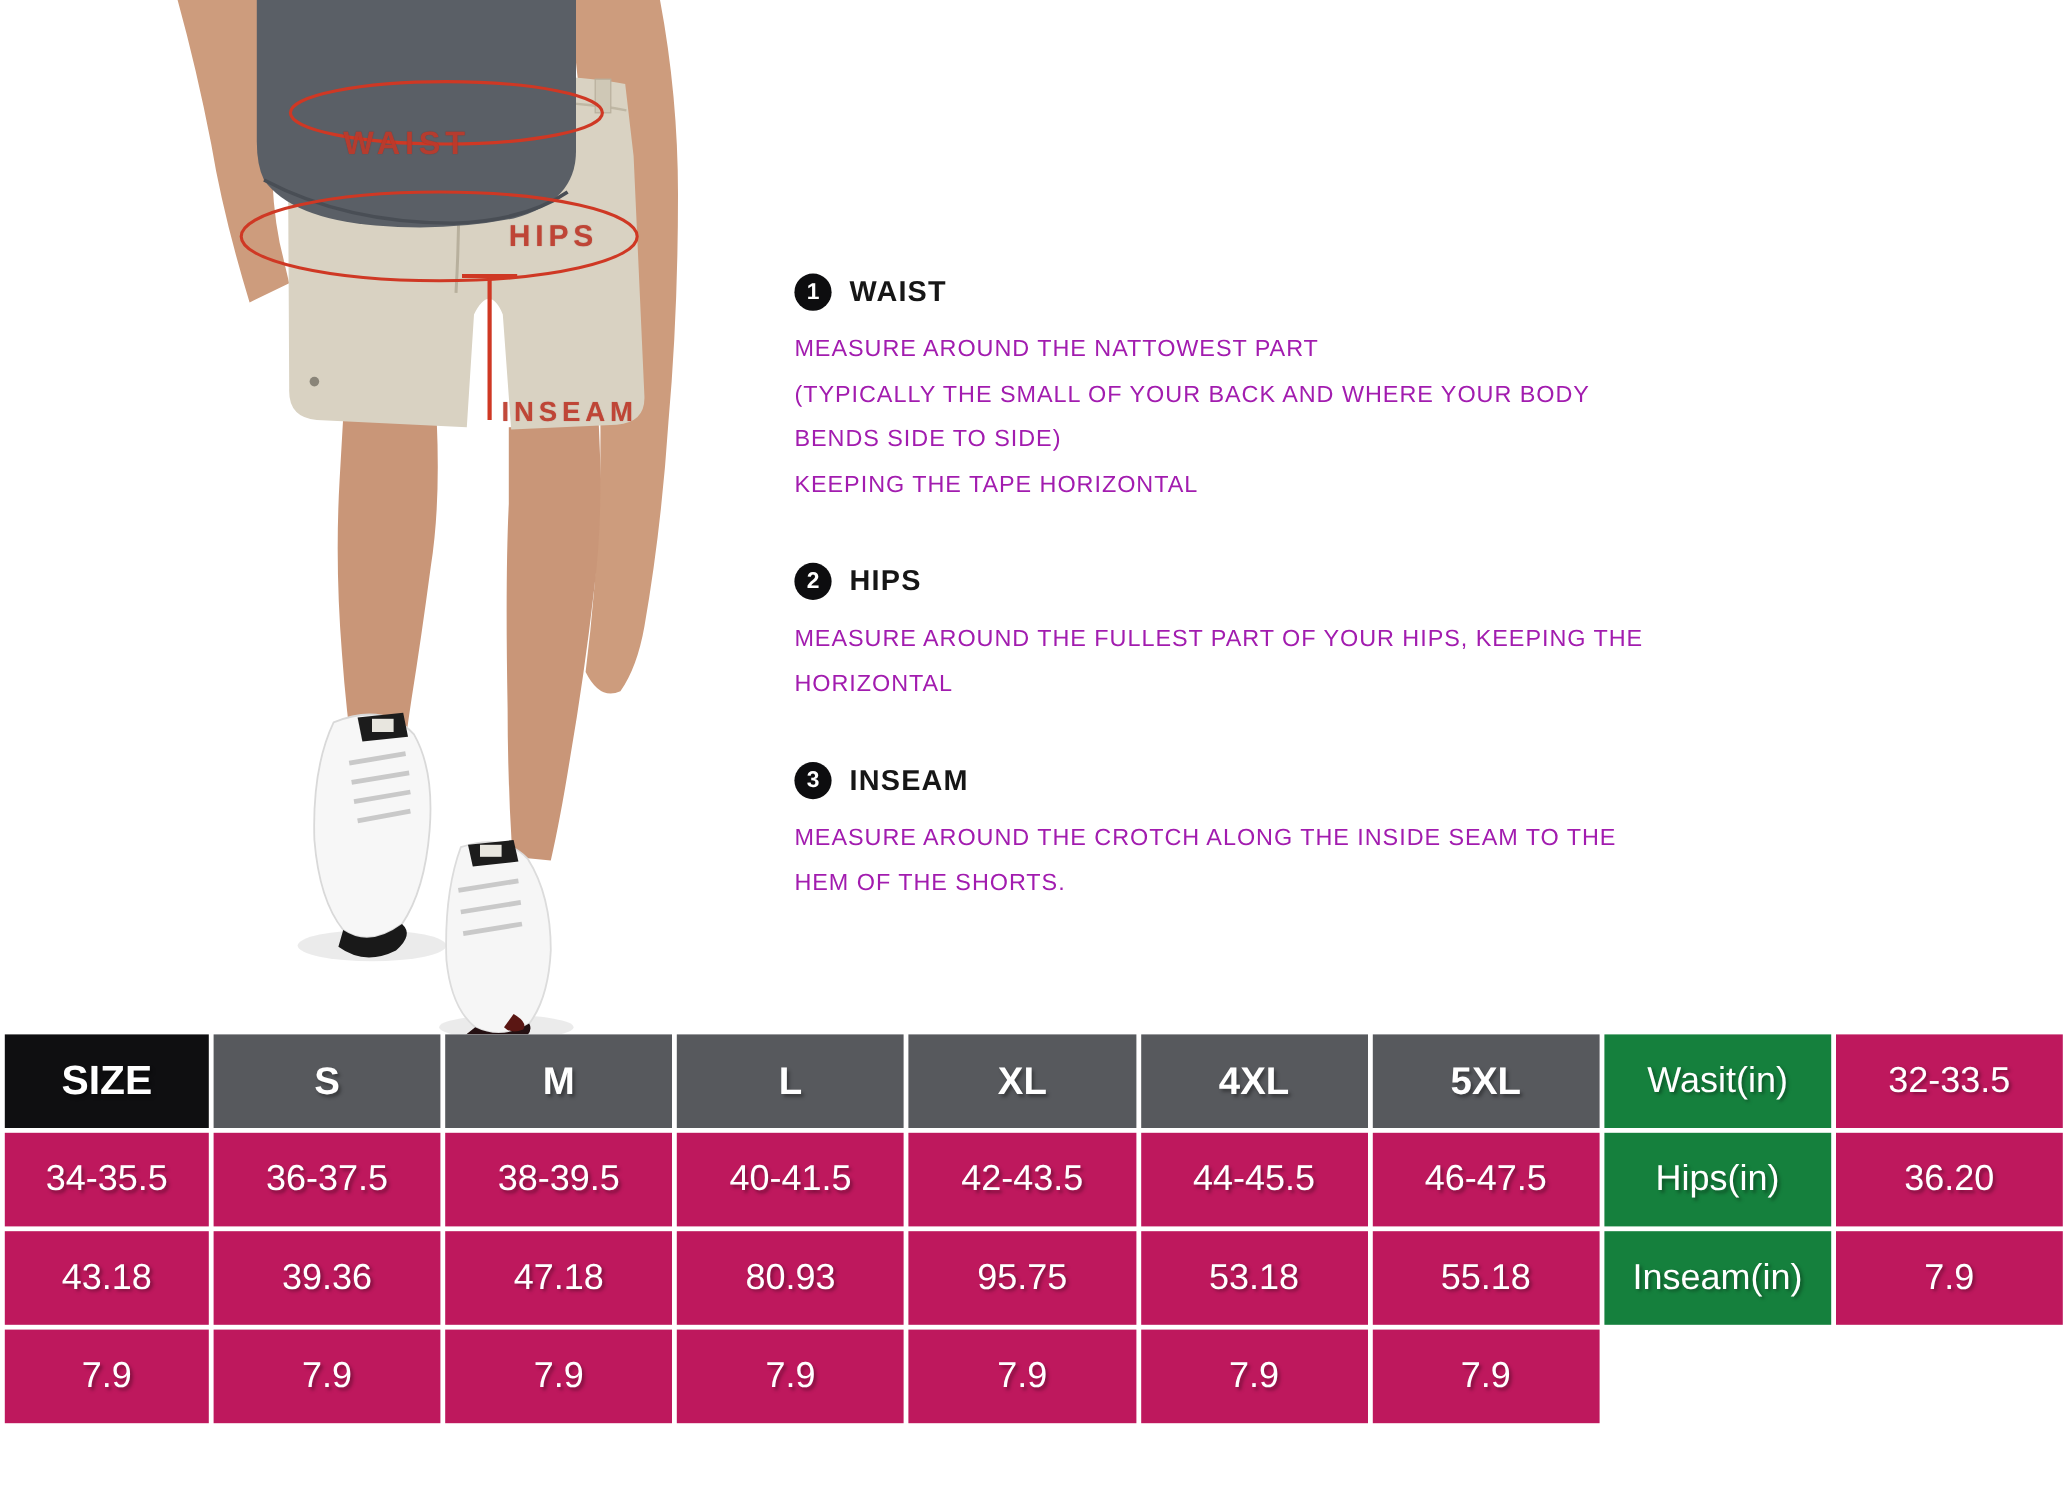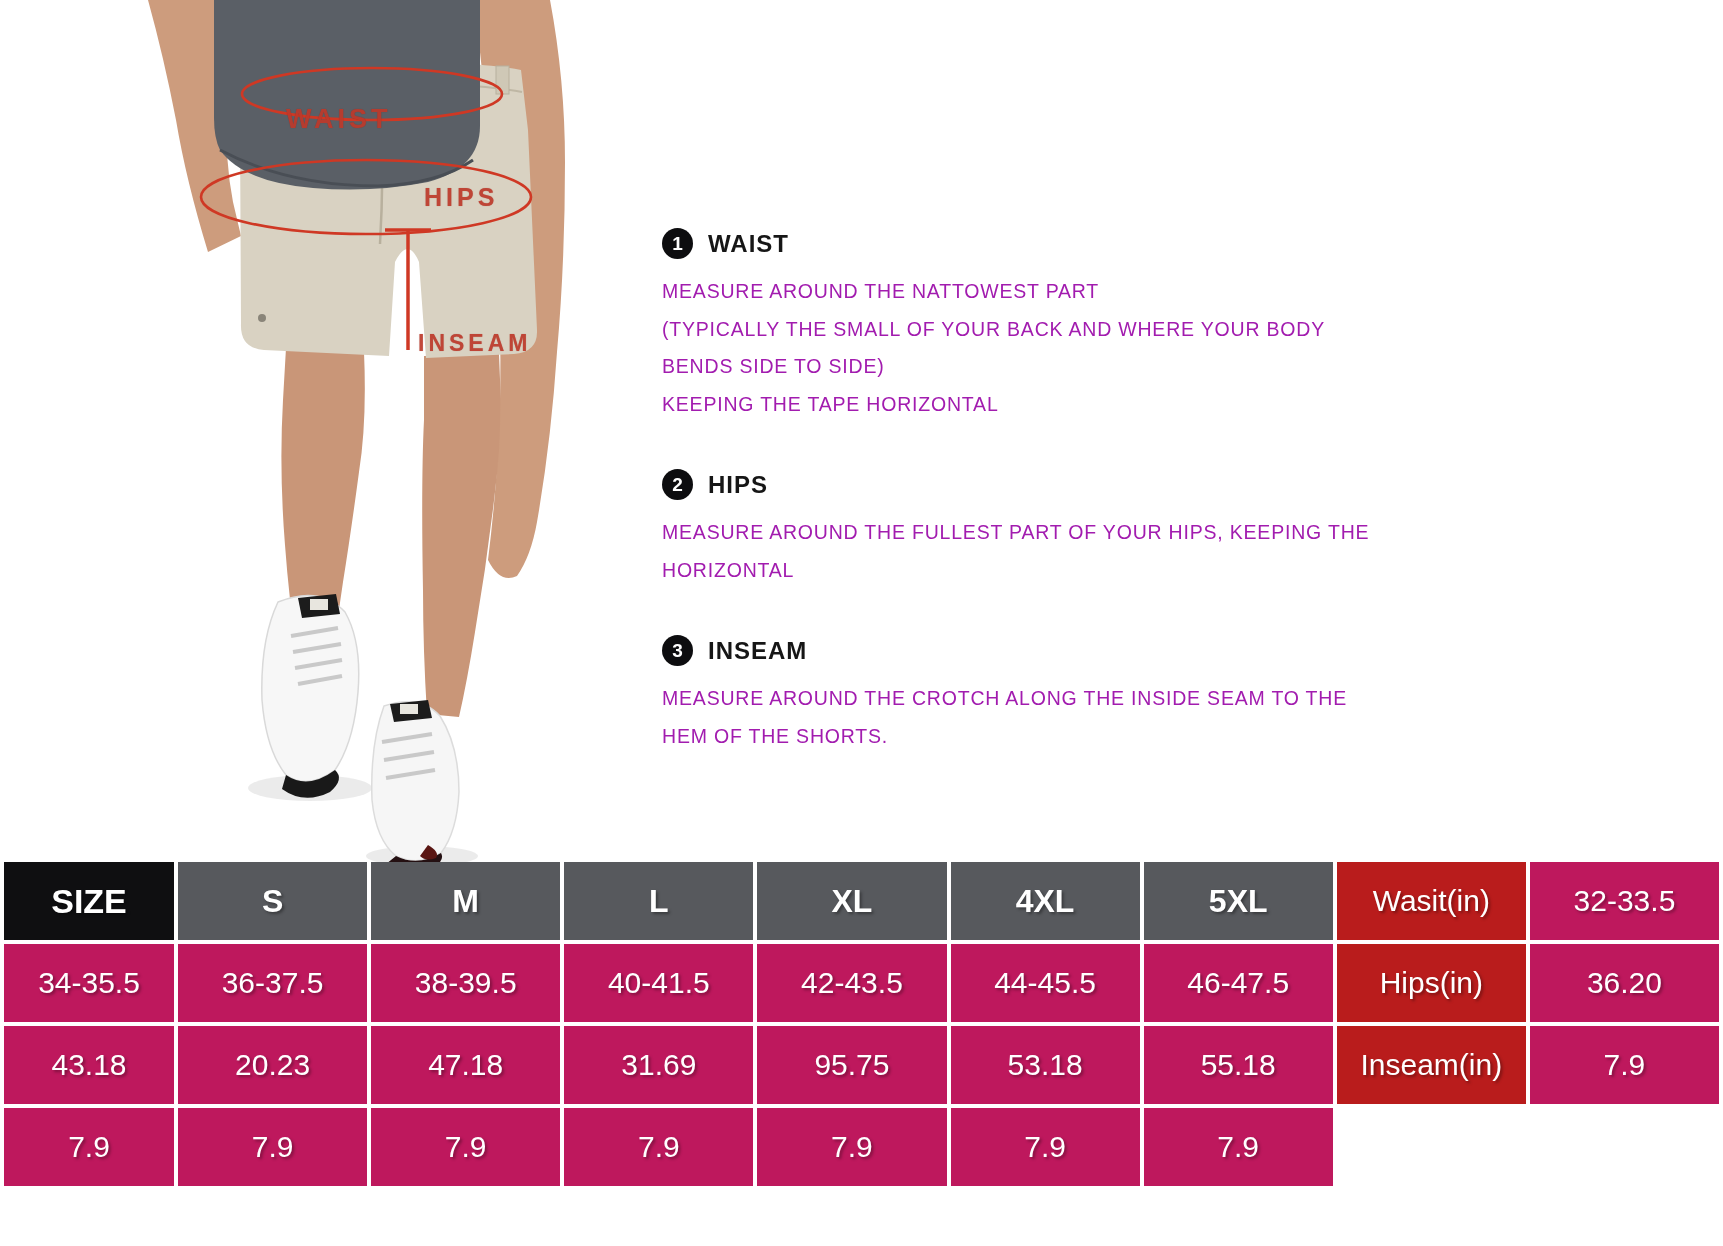--- a/index.html
+++ b/index.html
@@ -36,21 +36,21 @@
     position:absolute;left:4px;top:862px;width:1715px;height:324px;
     display:grid;grid-template-columns:170px repeat(8,1fr);
     grid-template-rows:repeat(4,1fr);gap:4px;background:#ffffff;border-radius:13px;
   }
   .cell{
     display:flex;align-items:center;justify-content:center;color:#ffffff;
     text-shadow:2px 2px 3px rgba(0,0,0,.35);
   }
   .cell.h-size{background:#0f0f11;font-size:34px;font-weight:bold;}
   .cell.h{background:#57595d;font-size:32px;font-weight:bold;}
-  .cell.rl{background:#b91c1c;font-size:30px;}
+  .cell.rl{background:#15803d;font-size:30px;}
   .cell.v{background:#be185d;font-size:30px;}
 </style>
 </head>
 <body>
 
 <div class="figure">
   <svg width="452" height="862" viewBox="0 0 452 862">
 
     <path d="M20,0 L96,0 Q101,60 99,112 Q97,162 105,202 L113,236 L80,252 Q58,180 48,120 Q36,58 20,0 Z" fill="#cd9c7d"></path>
     <path d="M346,0 L422,0 Q437,80 437,162 Q437,262 429,352 Q423,442 409,522 Q403,556 389,576 Q372,584 360,560 Q370,480 372,400 Q374,300 366,200 Q357,90 346,0 Z" fill="#cd9c7d"></path>
@@ -162,23 +162,23 @@
   <div class="cell v">36-37.5</div>
   <div class="cell v">38-39.5</div>
   <div class="cell v">40-41.5</div>
   <div class="cell v">42-43.5</div>
   <div class="cell v">44-45.5</div>
   <div class="cell v">46-47.5</div>
 
   <div class="cell rl">Hips(in)</div>
   <div class="cell v">36.20</div>
   <div class="cell v">43.18</div>
-  <div class="cell v">20.23</div>
+  <div class="cell v">39.36</div>
   <div class="cell v">47.18</div>
-  <div class="cell v">31.69</div>
+  <div class="cell v">80.93</div>
   <div class="cell v">95.75</div>
   <div class="cell v">53.18</div>
   <div class="cell v">55.18</div>
 
   <div class="cell rl">Inseam(in)</div>
   <div class="cell v">7.9</div>
   <div class="cell v">7.9</div>
   <div class="cell v">7.9</div>
   <div class="cell v">7.9</div>
   <div class="cell v">7.9</div>

